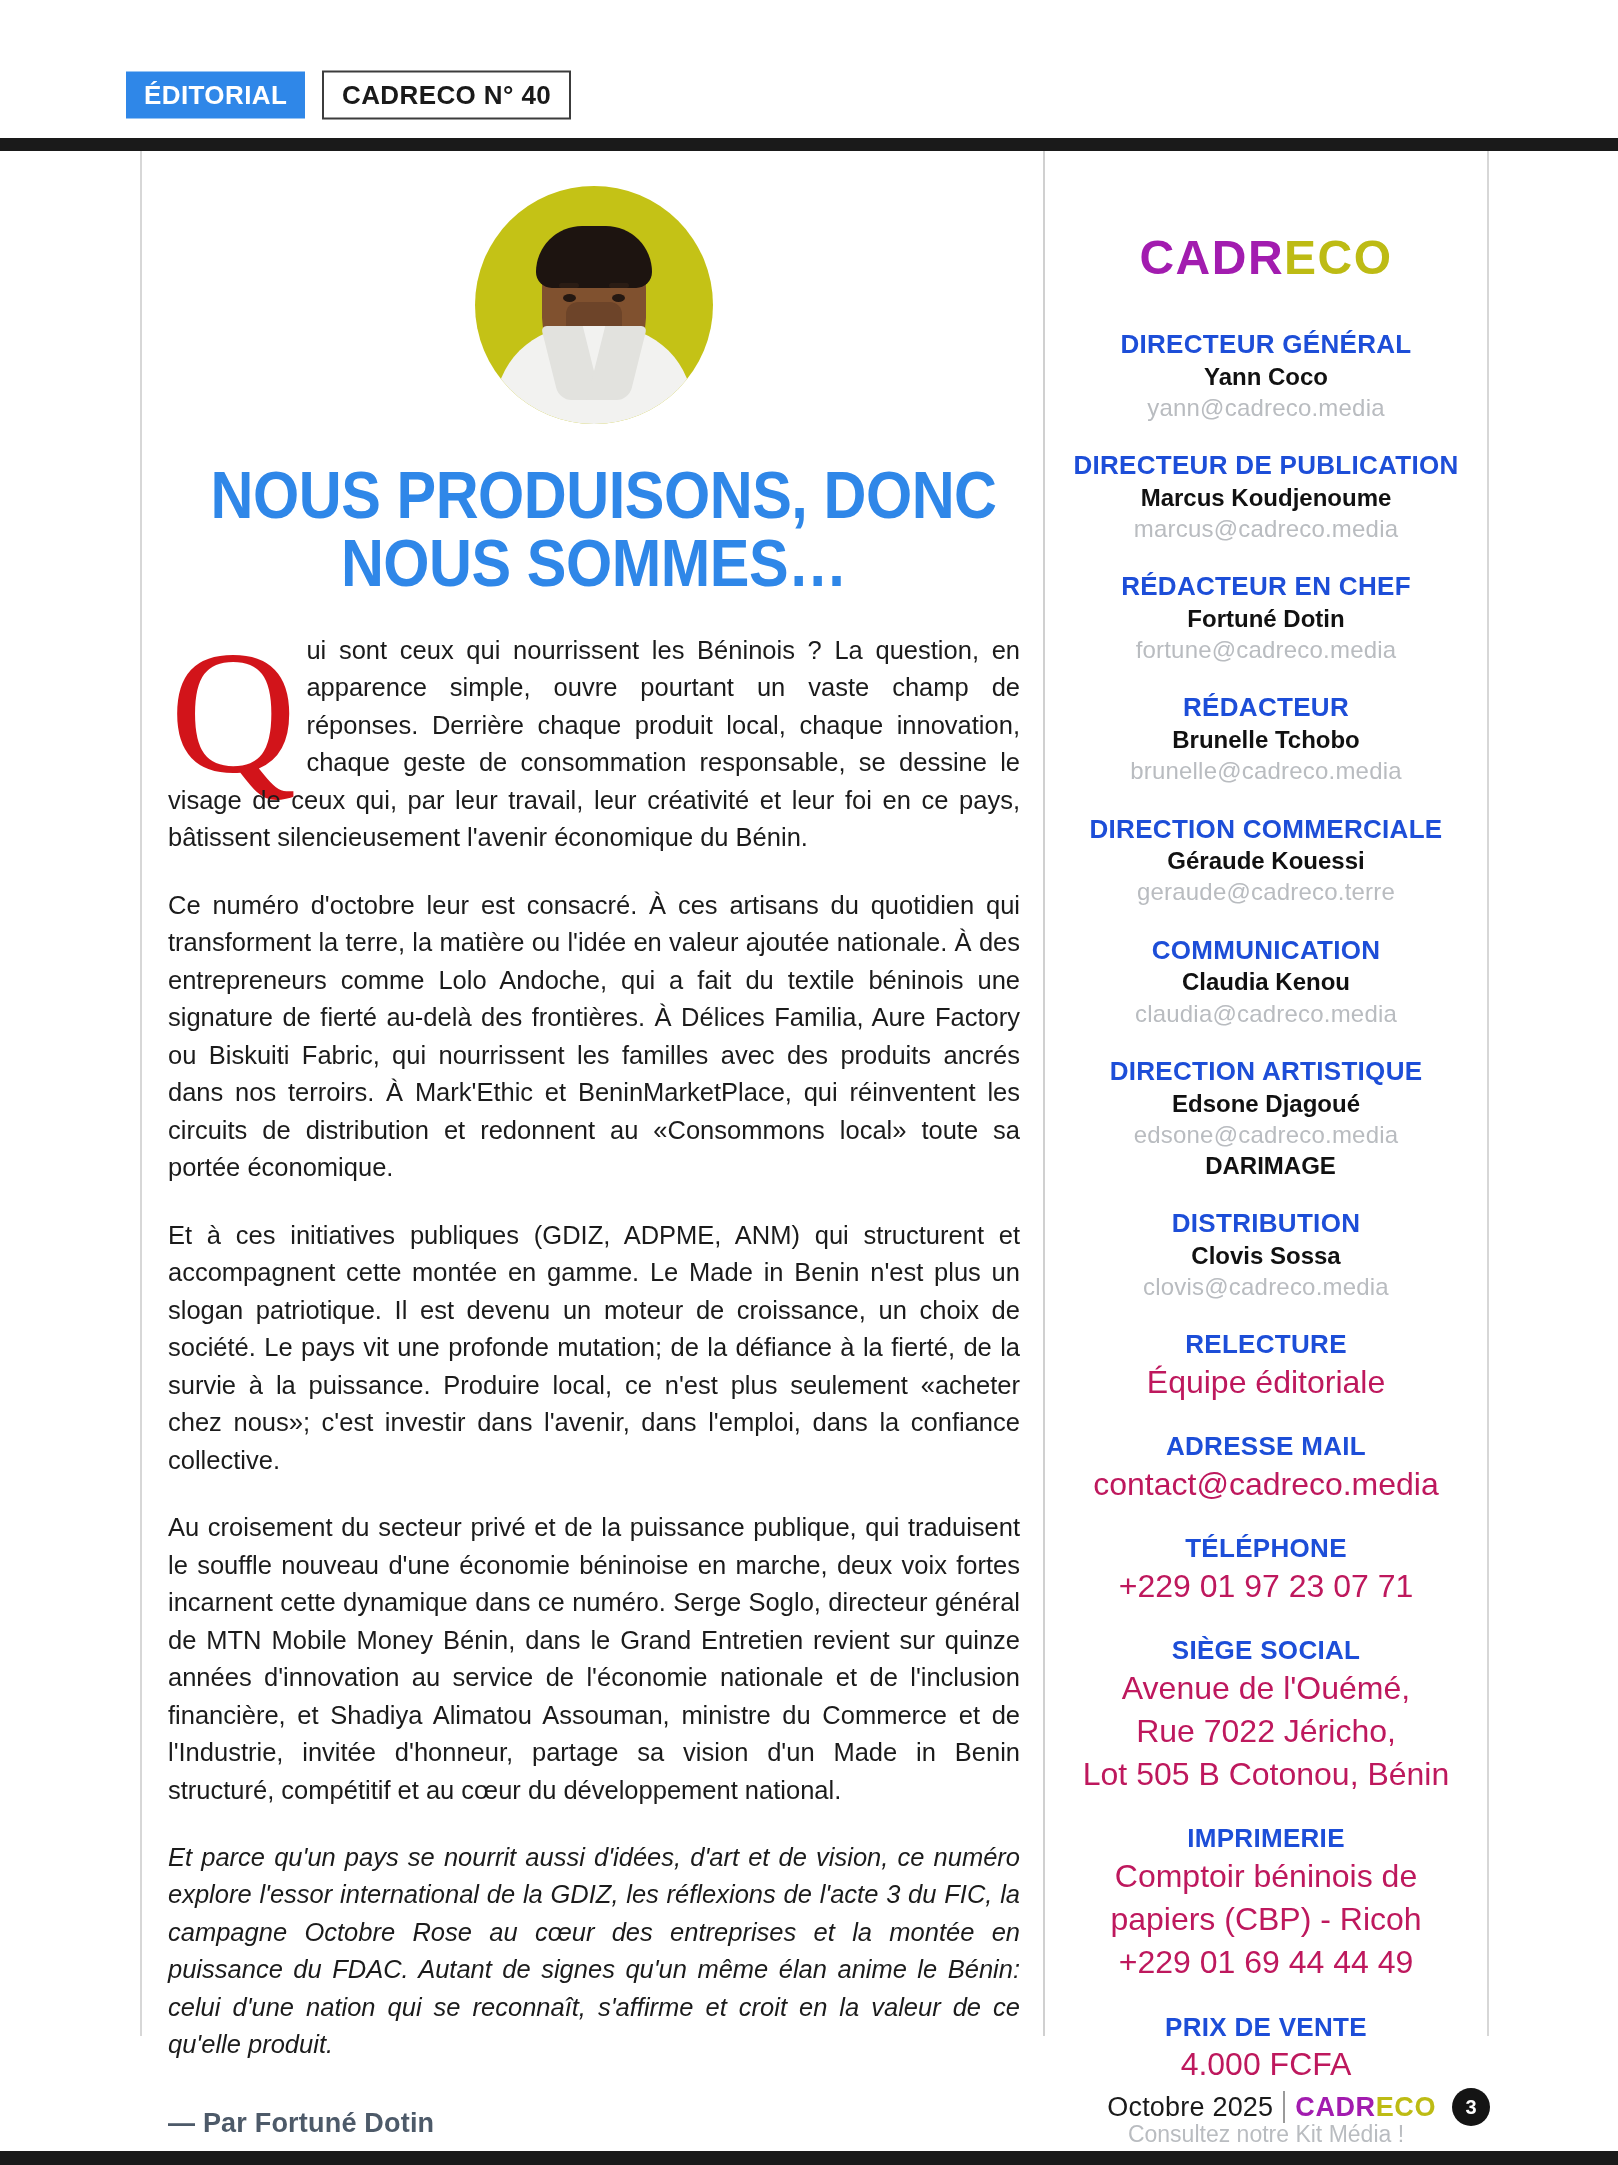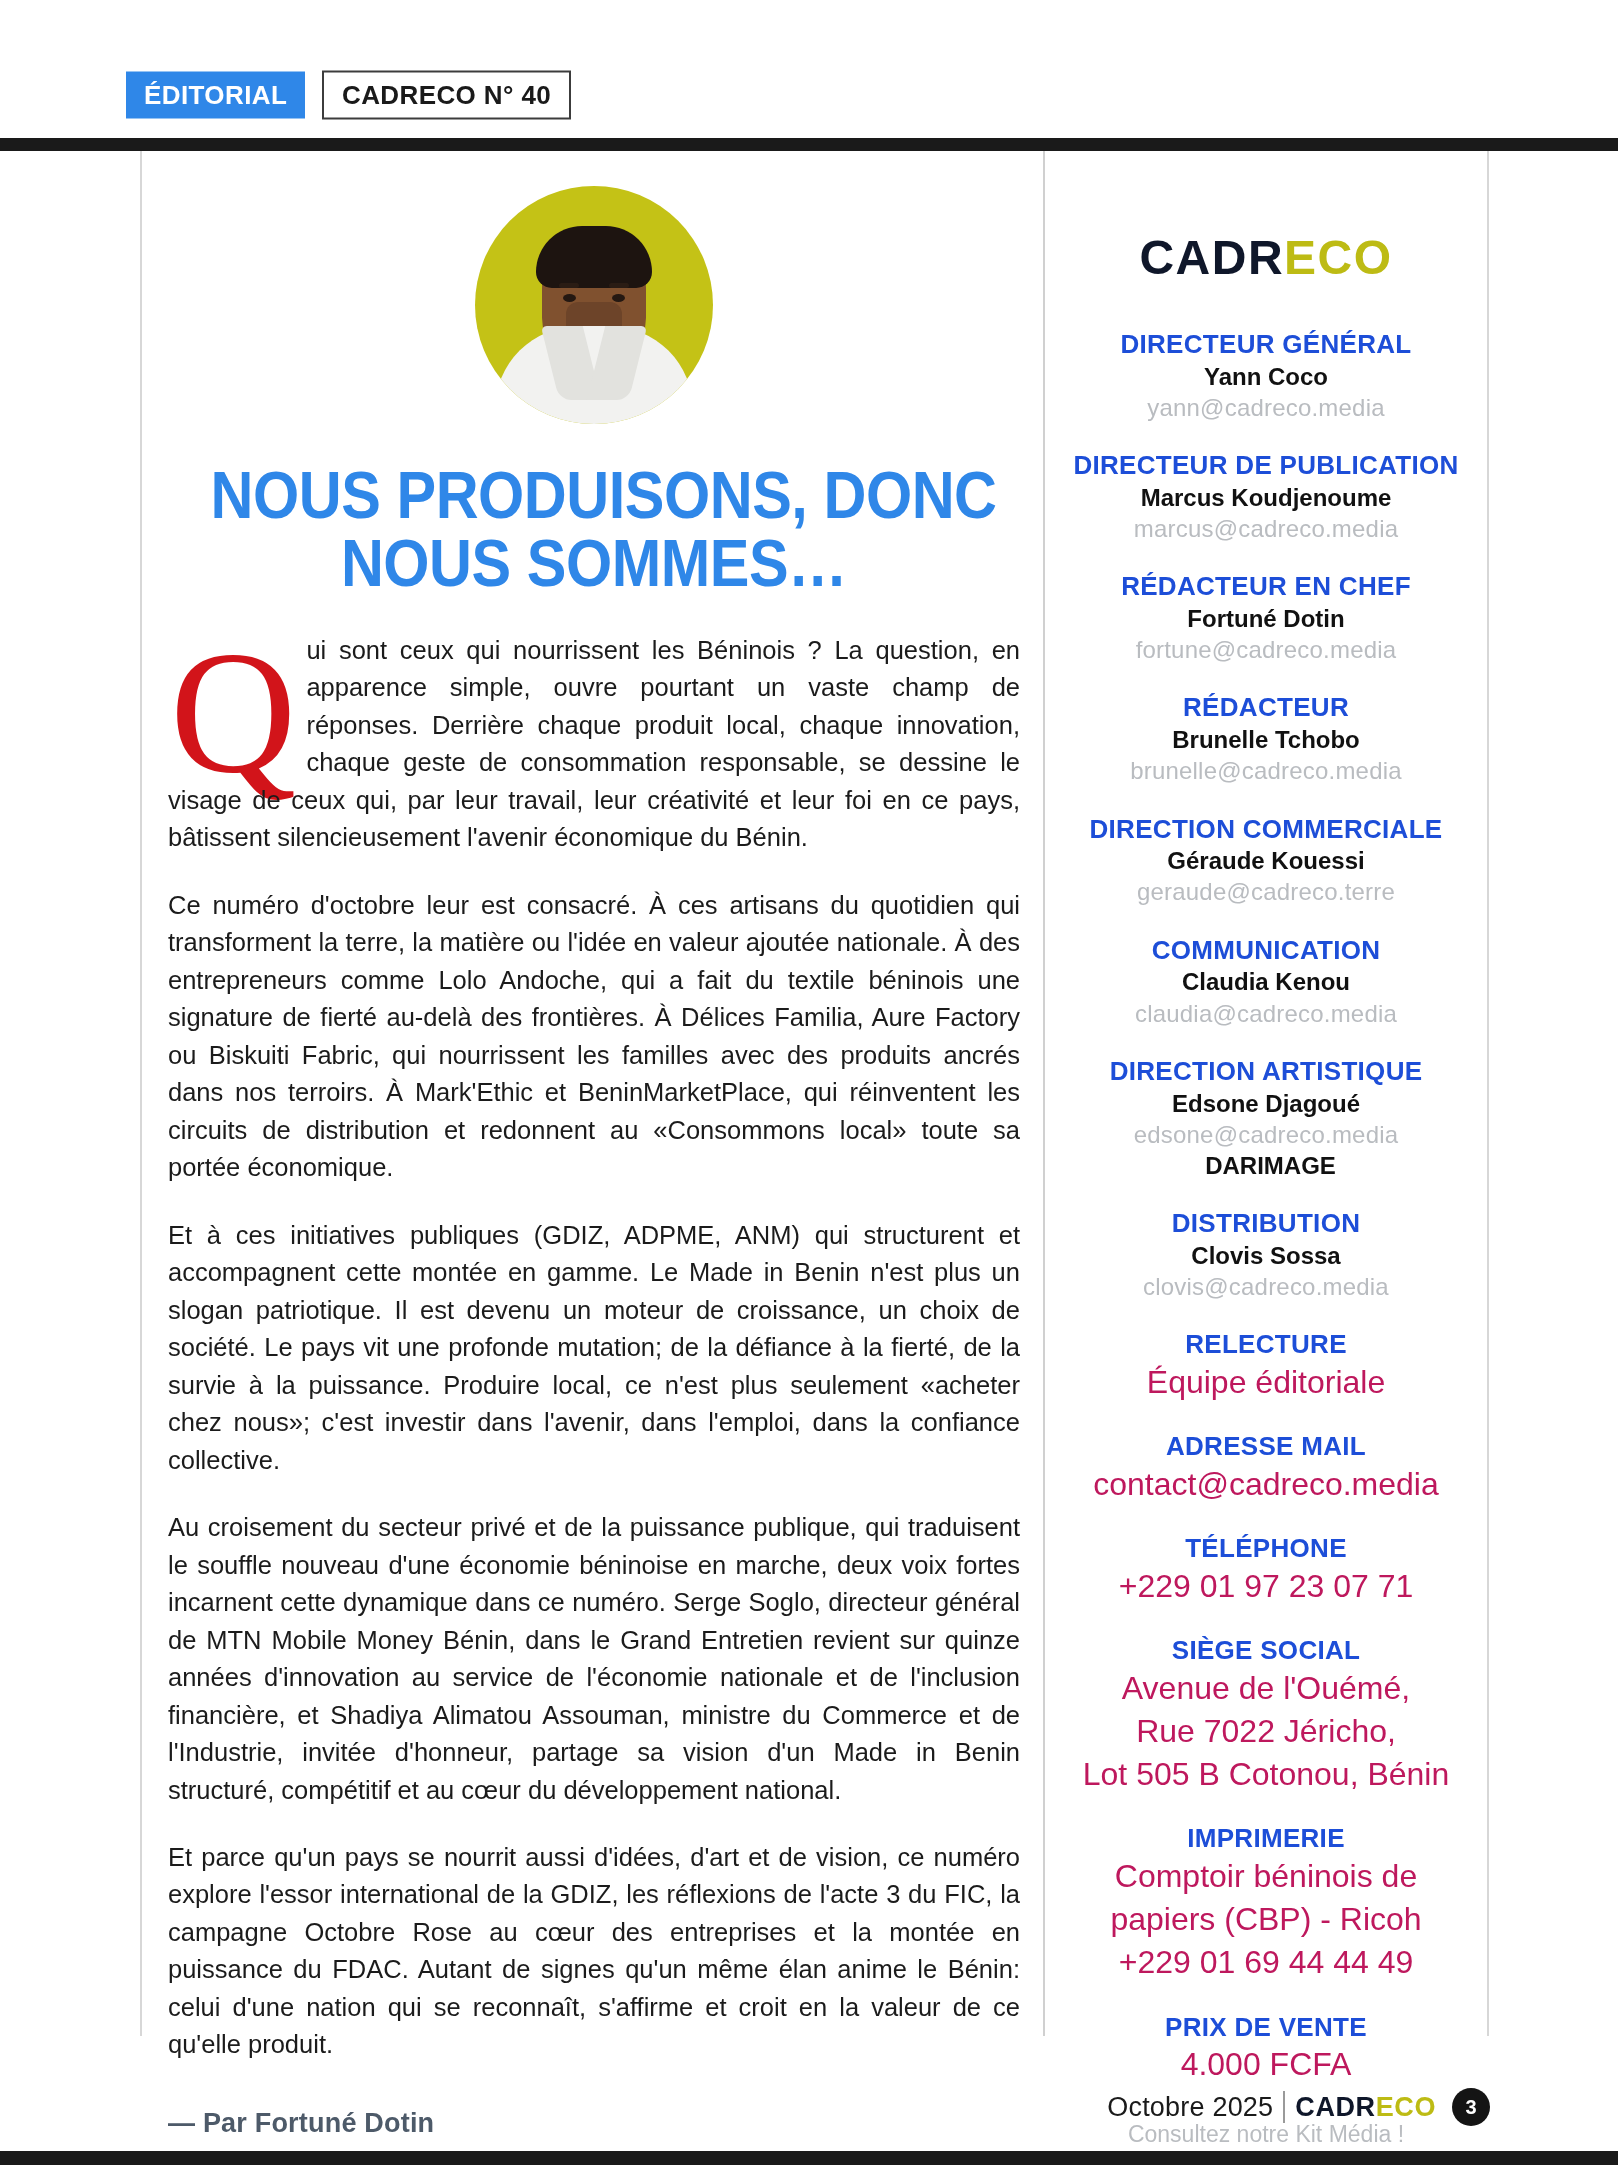--- a/index.html
+++ b/index.html
@@ -216,21 +216,21 @@
   .headline .hl-line { display: block; white-space: nowrap; }
 
   .body-text {
     color: #1b1b1b;
     font-size: 25.5px;
     line-height: 1.47;
     text-align: justify;
     text-justify: inter-word;
     margin: 0 0 30px 0;
   }
-  .body-text:last-of-type { margin-bottom: 12px; }
+  .body-text:last-of-type { margin-bottom: 12px; font-style: italic; }
 
   .lead-para { position: relative; }
   .dropcap {
     float: left;
     color: #d2141a;
     font-family: "Liberation Serif", serif;
     font-size: 175px;
     line-height: 0.74;
     padding: 12px 10px 0 2px;
     margin-top: 4px;
@@ -252,21 +252,21 @@
     width: 442px;
     text-align: center;
   }
   .brand-logo {
     font-size: 48px;
     font-weight: bold;
     letter-spacing: 1.5px;
     margin: 48px 0 46px 0;
     line-height: 1;
   }
-  .brand-cadr { color: #0f172a; }
+  .brand-cadr { color: #a21caf; }
   .brand-eco  { color: #bdbb14; }
 
   .credit-block { margin-bottom: 26px; }
   .credit-role {
     color: #1d4ed8;
     font-weight: bold;
     font-size: 26px;
     letter-spacing: 0.3px;
     line-height: 1.26;
   }

